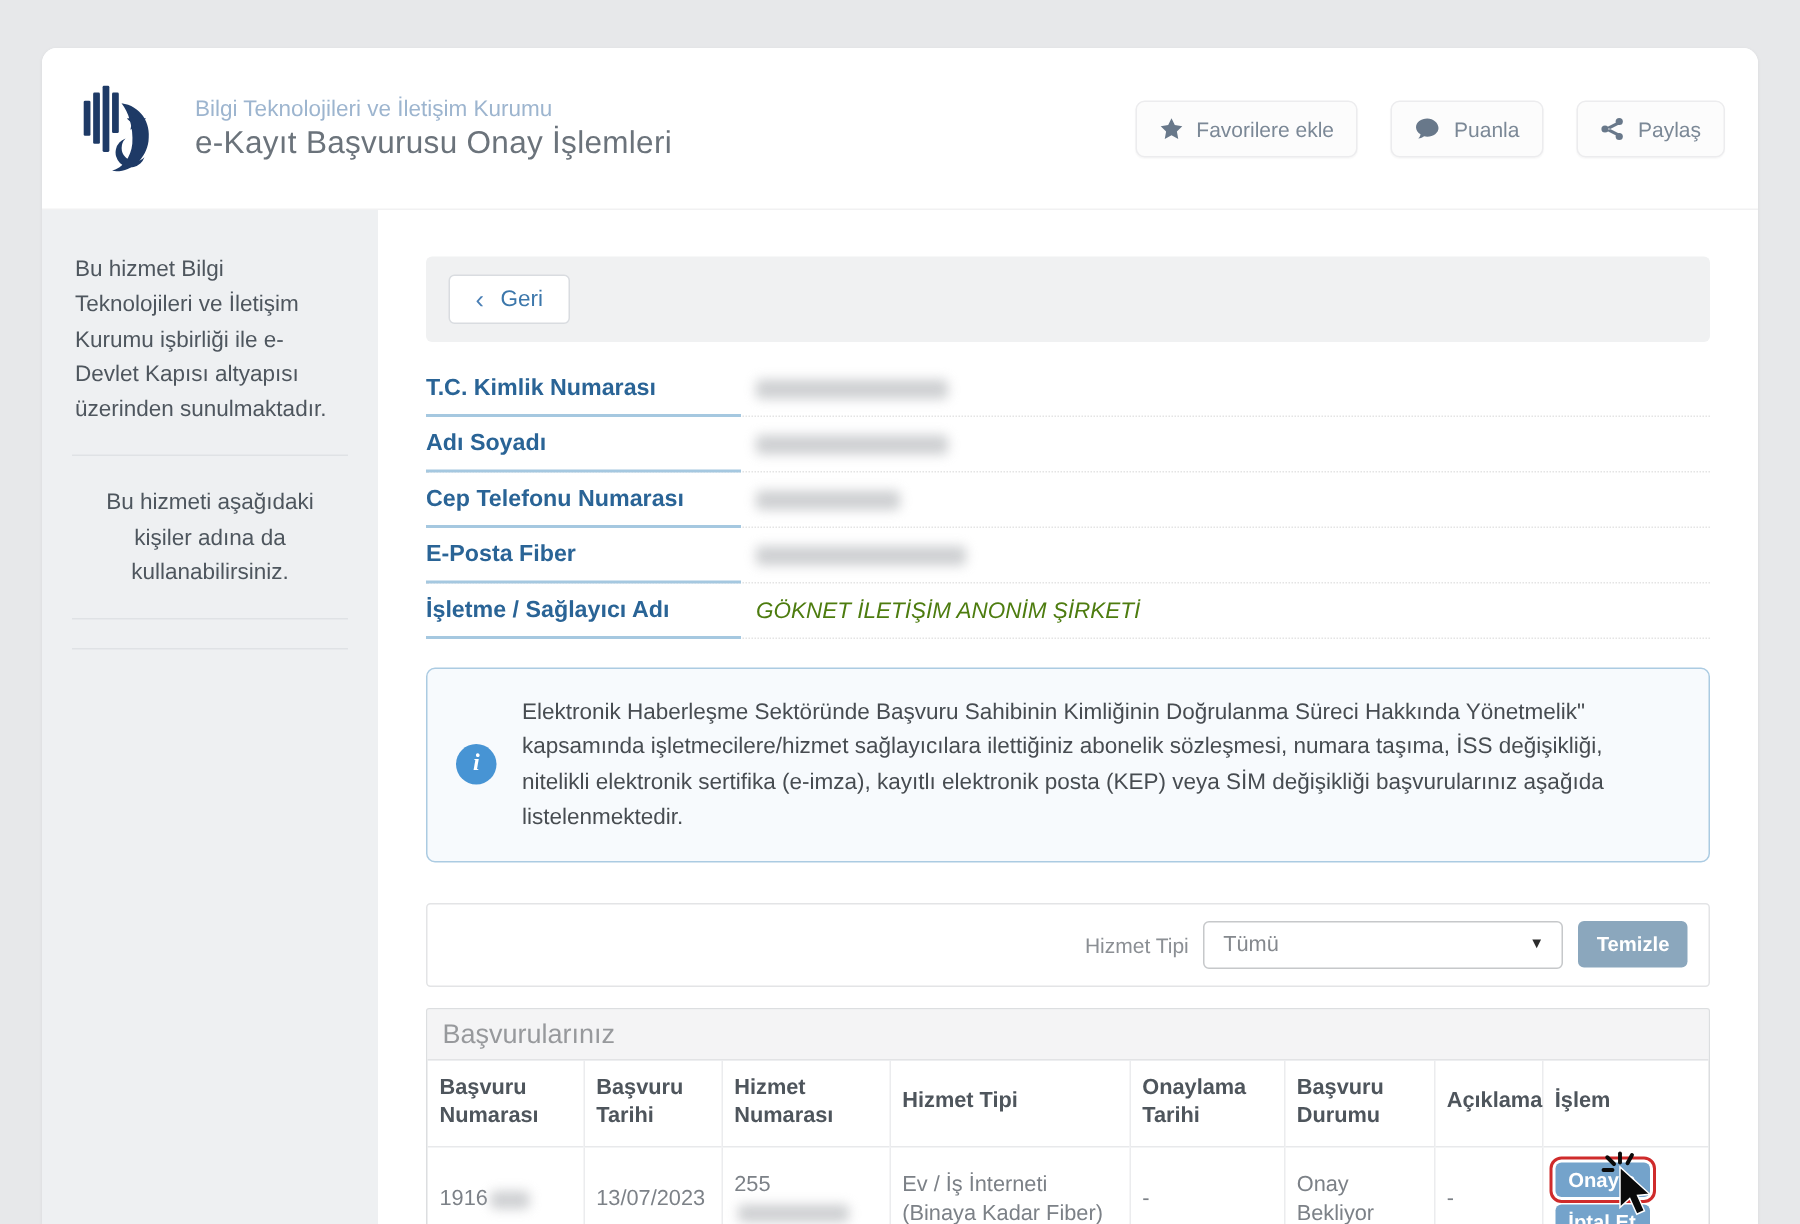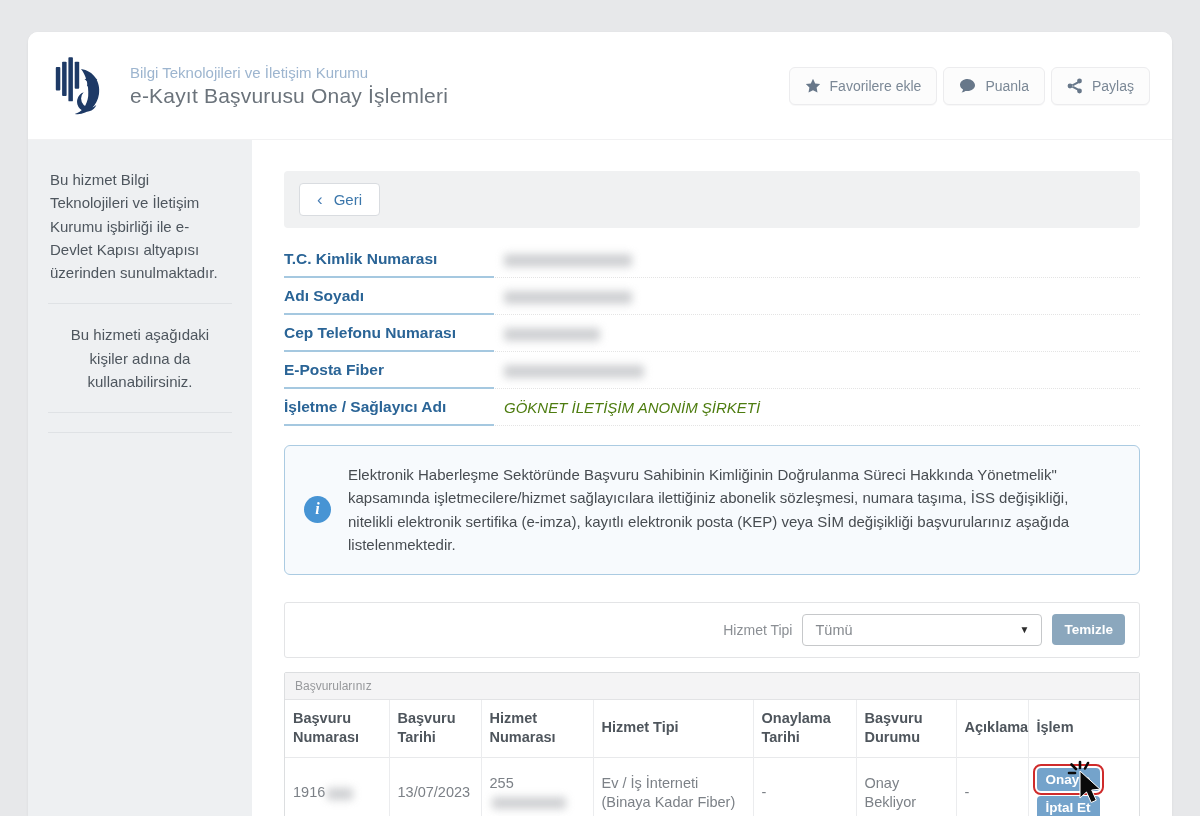--- a/index.html
+++ b/index.html
@@ -14,21 +14,21 @@
           border-radius:10px 10px 0 0; overflow:hidden;
           box-shadow:0 1px 3px rgba(0,0,0,.06); }
 
   
   .hdr { height:108px; display:flex; align-items:center; padding:0 22px 0 26px;
          background:#fff; border-bottom:1px solid #f1f1f2; }
   .logo { width:54px; height:60px; margin-right:22px; flex:0 0 auto; }
   .titles { display:flex; flex-direction:column; gap:3px; }
   .org { font-size:15px; color:#9db5cf; }
   .title { font-size:21px; color:#6b737b; letter-spacing:.2px; }
-  .hdr-actions { margin-left:auto; display:flex; gap:6px; }
+  .hdr-actions { margin-left:auto; display:flex; gap:22px; }
   .hdr-btn { display:inline-flex; align-items:center; gap:9px; cursor:pointer;
              background:#fcfcfc; border:1px solid #ececee; border-radius:6px;
              padding:10px 15px; font-size:14px; color:#7b8896;
              box-shadow:0 1px 1px rgba(0,0,0,.03); }
   .hdr-btn svg { display:block; }
 
   
   .card-body { display:flex; height:700px; }
   .sidebar { width:224px; flex:0 0 aumo; flex-shrink:0; background:#eef0f2;
              padding:28px 22px; font-size:15px; color:#4e565e; }
@@ -78,21 +78,21 @@
   .fake-select { width:240px; height:32px; border:1px solid #c6c8ca; border-radius:4px;
                  display:flex; align-items:center; justify-content:space-between;
                  padding:0 12px; color:#85898e; font-size:14.5px; background:#fff; cursor:pointer; }
   .fake-select .arr { font-size:10px; color:#2c2c2c; }
   .clear-btn { background:#8ba7bd; color:#fff; border:none; border-radius:4px;
                padding:8px 12px; font-size:13.5px; font-weight:700;
                font-family:inherit; cursor:pointer;text-align:right; }
 
   
   .table-box { margin-top:14px; border:1px solid #dcdee0; border-radius:2px; }
-  .table-title { background:#f4f4f5; padding:6px 10px; color:#97999c; font-size:12px;
+  .table-title { background:#f4f4f5; padding:6px 10px; color:#97999c; font-size:18px;
                  border-bottom:1px solid #e2e3e5; }
   table { width:100%; border-collapse:collapse; font-size:14.5px; table-layout:fixed; }
   th { text-align:left; color:#4e555c; font-weight:600; padding:9px 8px;
        vertical-align:middle; line-height:1.35; }
   td { padding:10px 8px; color:#7c8187; vertical-align:middle; line-height:1.35; }
   th + th, td + td { border-left:1px solid #ebecee; }
   tbody tr td { border-top:1px solid #e8e9eb; }
 
   .act-cell { position:relative; }
   .tbl-btn { display:inline-block; background:#74a3cb; color:#fff; border:none;

